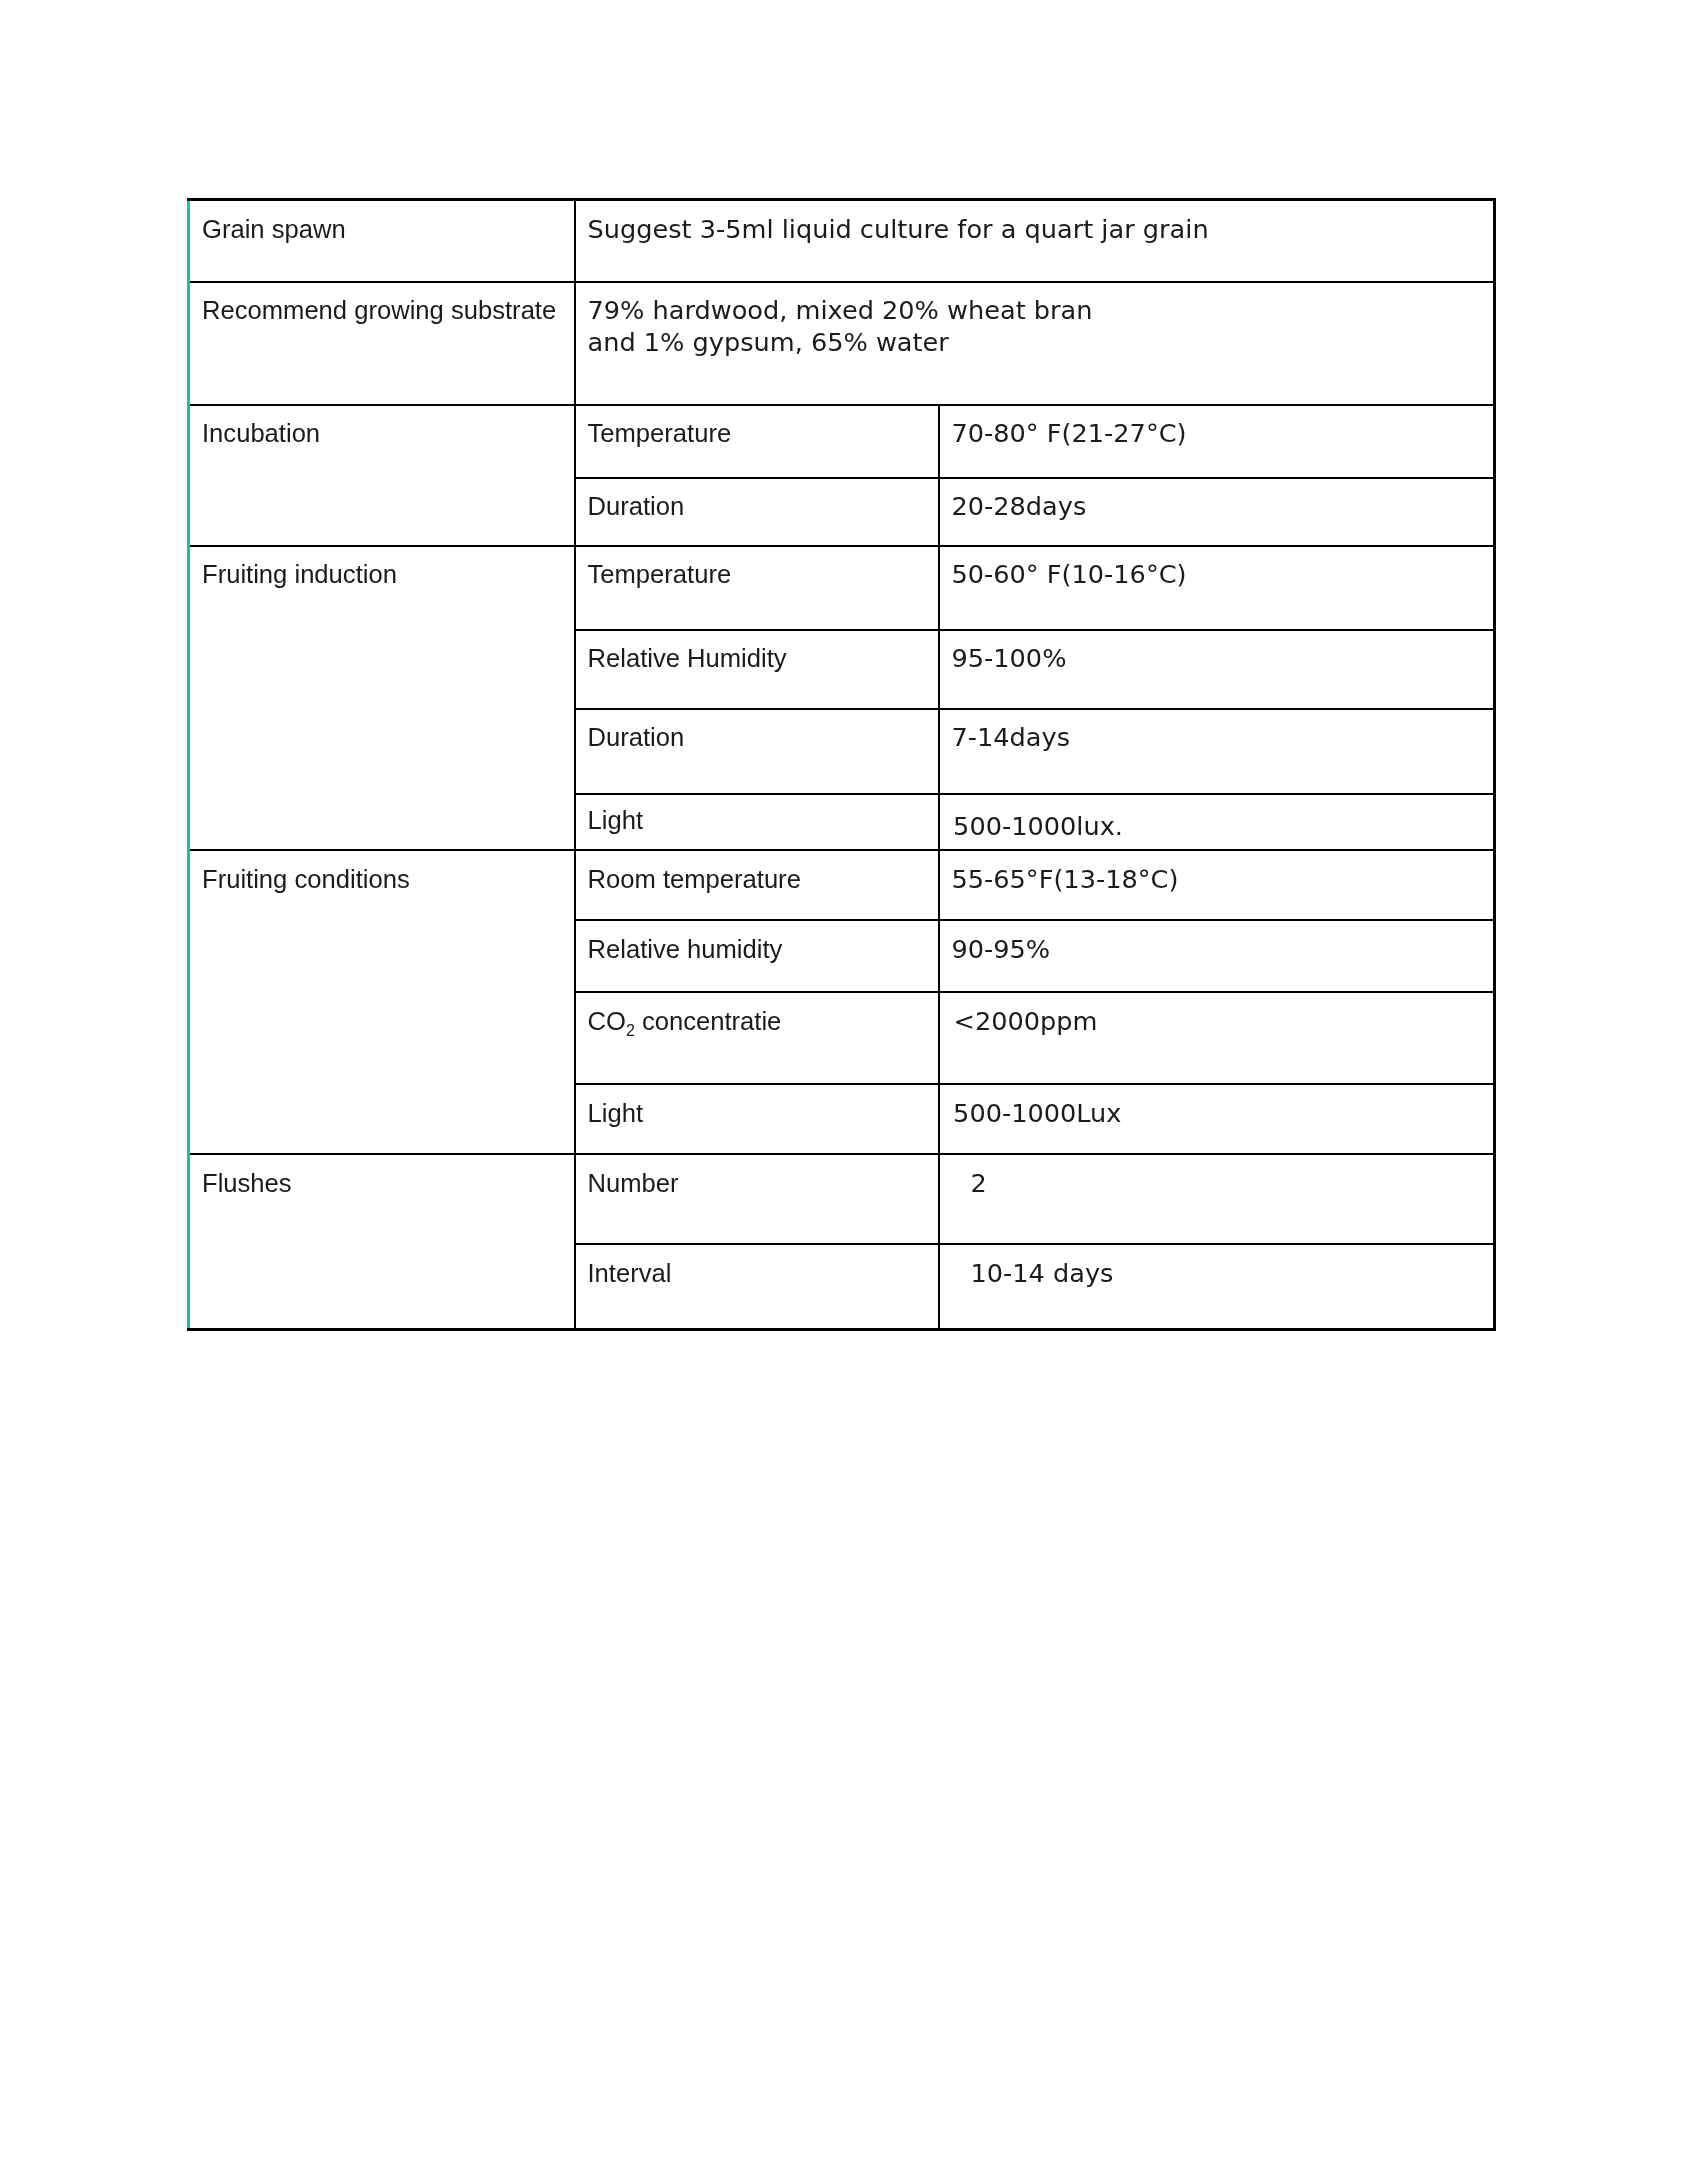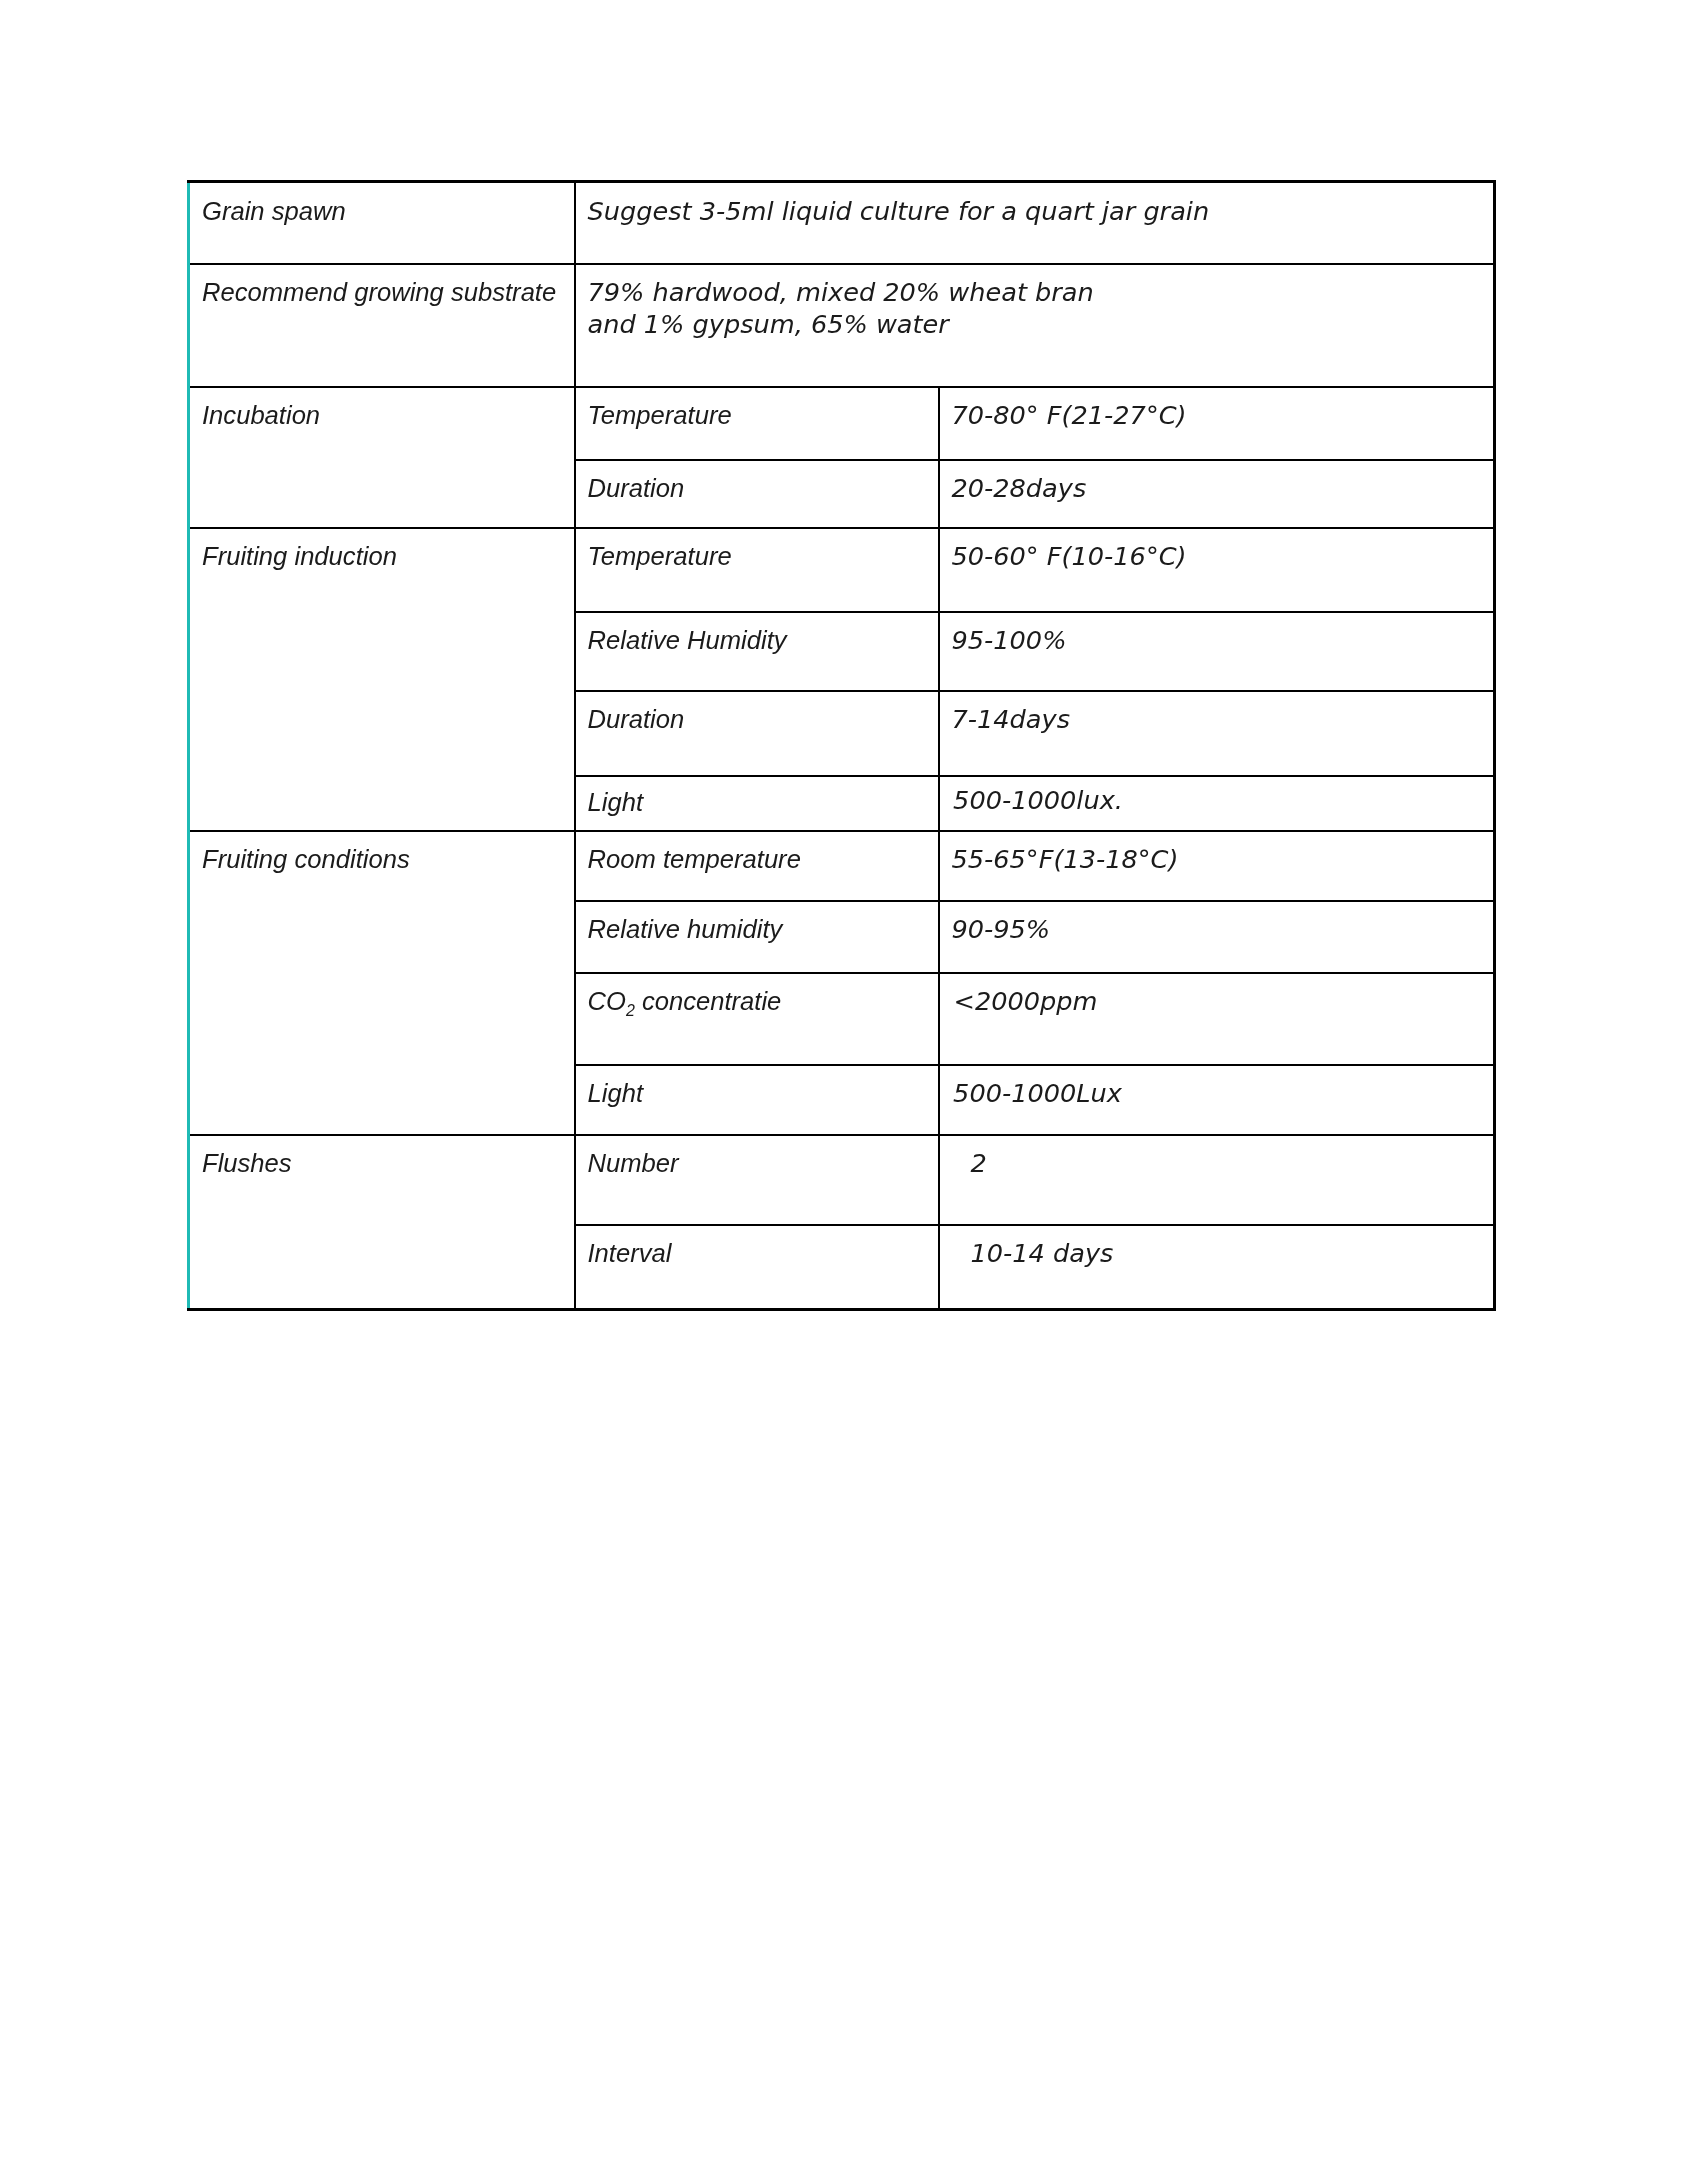--- a/index.html
+++ b/index.html
@@ -10,22 +10,21 @@
   body {
     width: 1685px;
     height: 2181px;
     position: relative;
     font-family: "Liberation Sans", "DejaVu Sans", sans-serif;
     color: #1b1b1b;
   }
   .spec-table-wrap {
     position: absolute;
     left: 187px;
-    top: 180px;
-    font-style: italic;
+    top: 198px;
   }
   table.spec {
     border-collapse: collapse;
     table-layout: fixed;
     width: 1306px;
     border-top: 3.4px solid #000000;
     border-right: 3.4px solid #000000;
     border-bottom: 3.4px solid #000000;
     border-left: 3.4px solid #1fbab5; 
   }
@@ -101,21 +100,21 @@
     <tr style="height:79px">
       <td class="c2">Relative Humidity</td>
       <td class="c3">95-100%</td>
     </tr>
     <tr style="height:85px">
       <td class="c2">Duration</td>
       <td class="c3">7-14days</td>
     </tr>
     <tr style="height:55px">
       <td class="c2" style="padding-top:10.2px">Light</td>
-      <td class="c3" style="padding-top:8px;padding-left:13.6px">500-1000lux.</td>
+      <td class="c3" style="padding-top:16px;padding-left:13.6px">500-1000lux.</td>
     </tr>
 
     <tr style="height:70px">
       <td class="c1" rowspan="4">Fruiting conditions</td>
       <td class="c2">Room temperature</td>
       <td class="c3">55-65°F(13-18°C)</td>
     </tr>
     <tr style="height:72px">
       <td class="c2">Relative humidity</td>
       <td class="c3">90-95%</td>

